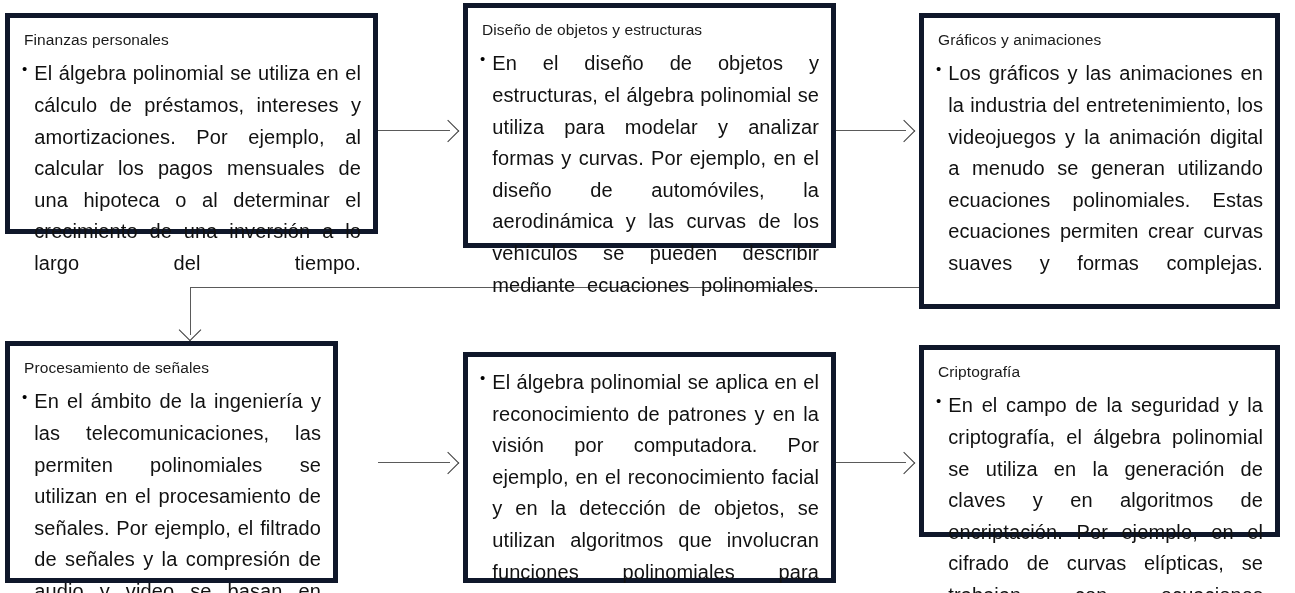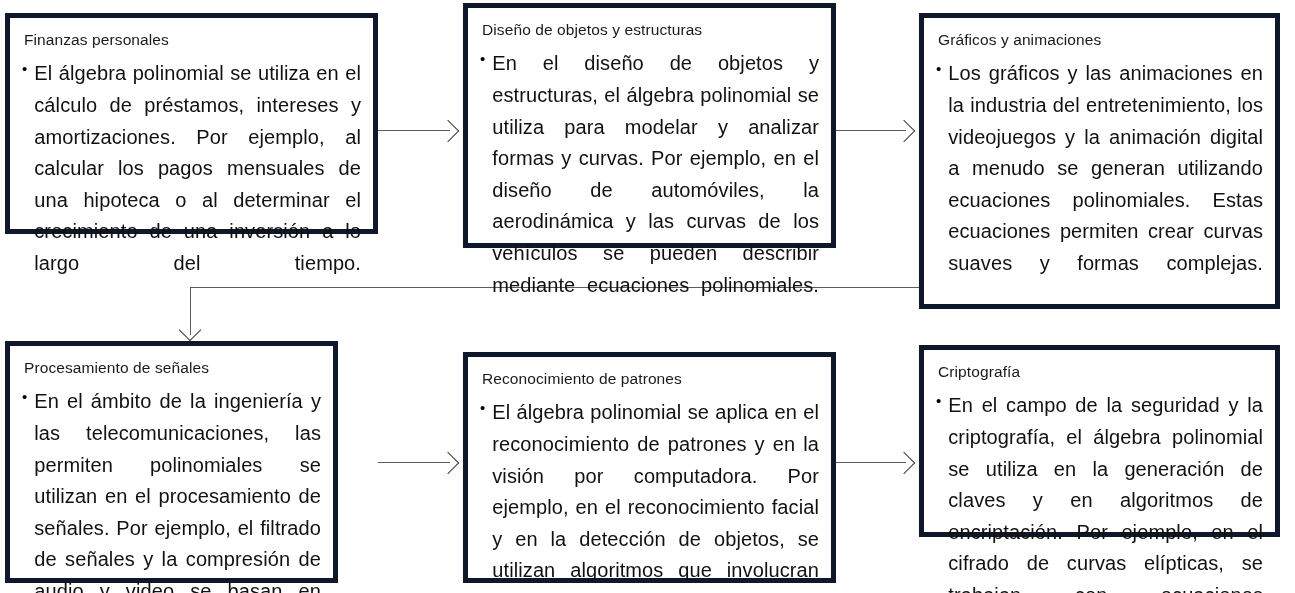--- a/index.html
+++ b/index.html
@@ -140,21 +140,20 @@
 
   <div class="node" style="left:5px; top:341px; width:333px; height:242px;">
     <div class="node-title">Procesamiento de señales</div>
     <div class="bullet-row">
       <span class="bullet-dot">•</span>
       <span class="bullet-text">En el ámbito de la ingeniería y las telecomunicaciones, las permiten polinomiales se utilizan en el procesamiento de señales. Por ejemplo, el filtrado de señales y la compresión de audio y video se basan en técnicas algebraicas polinomiales.</span>
     </div>
   </div>
 
   <div class="node" style="left:463px; top:352px; width:373px; height:231px;">
-    <div class="node-title">Reconocimiento de patrones</div>
     <div class="bullet-row">
       <span class="bullet-dot">•</span>
       <span class="bullet-text">El álgebra polinomial se aplica en el reconocimiento de patrones y en la visión por computadora. Por ejemplo, en el reconocimiento facial y en la detección de objetos, se utilizan algoritmos que involucran funciones polinomiales para analizar y clasificar imágenes.</span>
     </div>
   </div>
 
   <div class="node" style="left:919px; top:345px; width:361px; height:192px;">
     <div class="node-title">Criptografía</div>
     <div class="bullet-row">
       <span class="bullet-dot">•</span>

